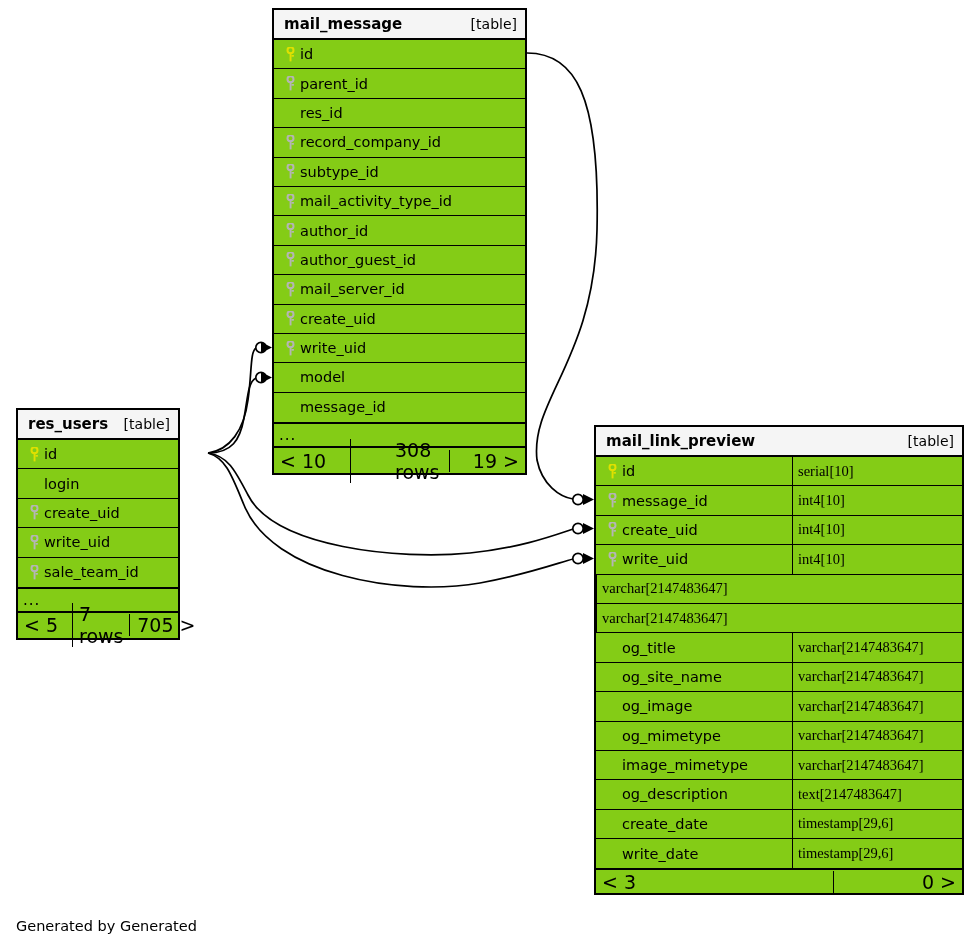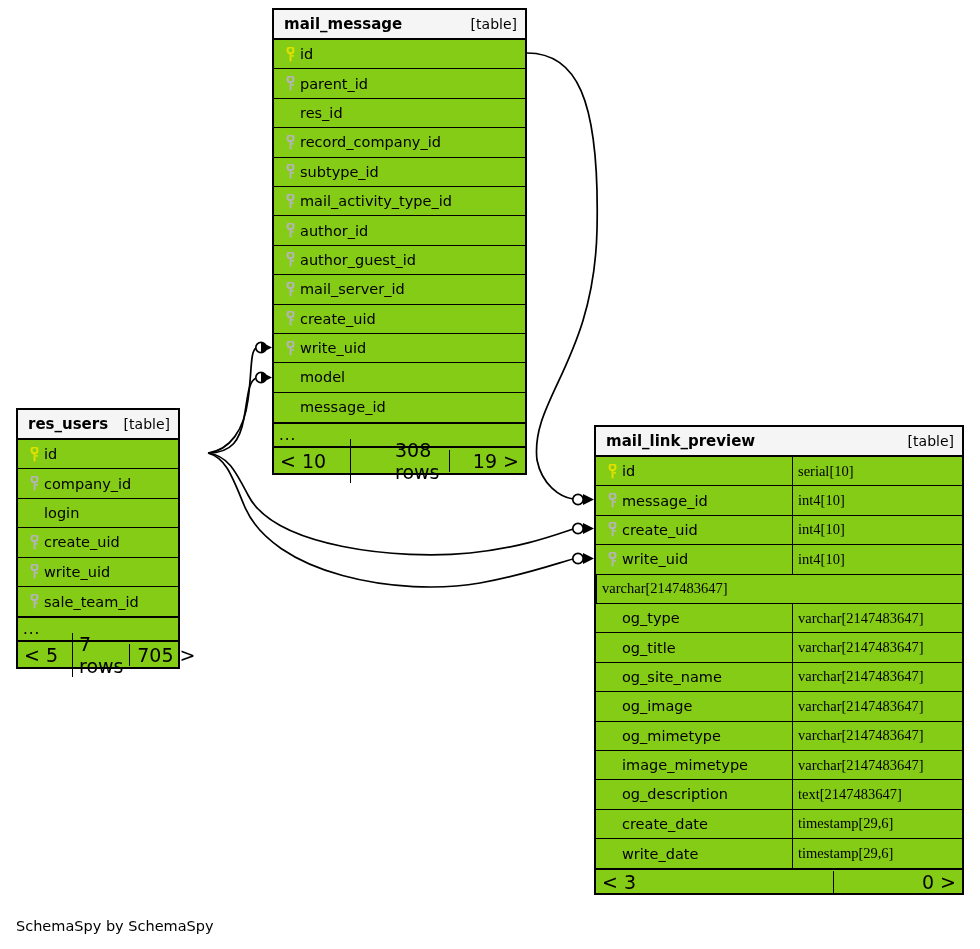--- a/index.html
+++ b/index.html
@@ -365,32 +365,20 @@
                 <circle cx="5.5" cy="3.2" r="3" fill="none" stroke="#e0e000" stroke-width="2"></circle>
                 <rect x="4.6" y="5.4" width="1.9" height="9" fill="#e0e000"></rect>
                 <rect x="6.5" y="8" width="2.4" height="1.7" fill="#e0e000"></rect>
               </svg>
           </span>
           <span class="colname">id</span>
         </div>
       </div>
       <div class="row">
         <div class="namecell">
-          <span class="keyslot">
-            <svg class="key" viewBox="0 0 11 15">
-                <circle cx="5.5" cy="3.2" r="3" fill="none" stroke="#b5b5b5" stroke-width="2"></circle>
-                <rect x="4.6" y="5.4" width="1.9" height="9" fill="#b5b5b5"></rect>
-                <rect x="6.5" y="8" width="2.4" height="1.7" fill="#b5b5b5"></rect>
-              </svg>
-          </span>
-          <span class="colname">company_id</span>
-        </div>
-      </div>
-      <div class="row">
-        <div class="namecell">
           <span class="keyslot"></span>
           <span class="colname">login</span>
         </div>
       </div>
       <div class="row">
         <div class="namecell">
           <span class="keyslot">
             <svg class="key" viewBox="0 0 11 15">
                 <circle cx="5.5" cy="3.2" r="3" fill="none" stroke="#b5b5b5" stroke-width="2"></circle>
                 <rect x="4.6" y="5.4" width="1.9" height="9" fill="#b5b5b5"></rect>
@@ -488,24 +476,20 @@
               </svg>
           </span>
           <span class="colname">write_uid</span>
         </div>
         <div class="typecell">int4[10]</div>
       </div>
       <div class="row">
         <div class="typecell">varchar[2147483647]</div>
       </div>
       <div class="row">
-        <div class="namecell">
-          <span class="keyslot"></span>
-          <span class="colname">og_type</span>
-        </div>
         <div class="typecell">varchar[2147483647]</div>
       </div>
       <div class="row">
         <div class="namecell">
           <span class="keyslot"></span>
           <span class="colname">og_title</span>
         </div>
         <div class="typecell">varchar[2147483647]</div>
       </div>
       <div class="row">
@@ -558,15 +542,15 @@
         <div class="typecell">timestamp[29,6]</div>
       </div>
     </div>
     <div class="footer-row" style="border-top:2px solid #000;">
       <div class="footer-cell fc-left">&lt; 3</div>
       <div class="footer-cell fc-center divider"></div>
       <div class="footer-cell fc-right divider">0 &gt;</div>
     </div>
   </div>
 
-  <div class="credit">SchemaSpy by SchemaSpy</div>
+  <div class="credit">Generated by Generated</div>
 
 </div>
 
 </body></html>

